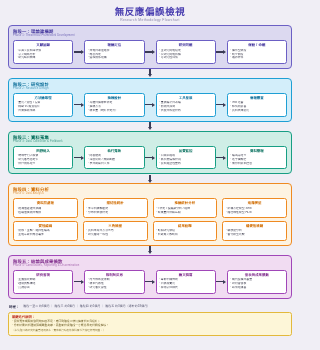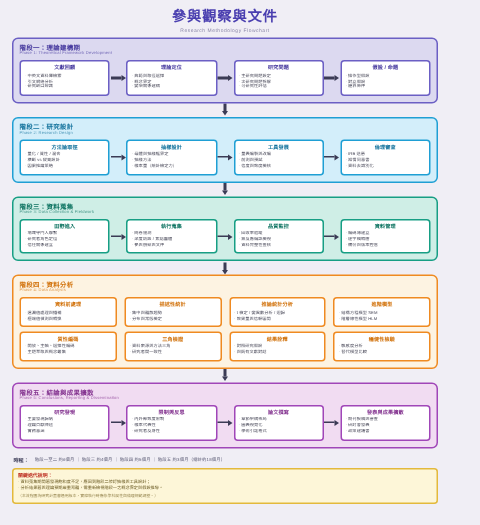--- a/index.html
+++ b/index.html
@@ -173,21 +173,21 @@
   }
   .note-f{
     font-size:2.6px;color:#9a8a55;line-height:3.8px;margin-top:.5px;white-space:nowrap;
   }
 </style>
 </head>
 <body>
 
 <div class="page">
 
-  <div class="doc-title">參與觀察與文件</div>
+  <div class="doc-title">無反應偏誤檢視</div>
   <div class="doc-sub">Research Methodology Flowchart</div>
 
   <div id="phases-root">
       <div class="phase p1">
         <div class="ph-title">階段一：理論建構期</div>
         <div class="ph-sub">Phase 1: Theoretical Framework Development</div>
         <div class="row">
           <div class="card">
             <div class="card-h">文獻回顧</div>
             <div class="card-b">

